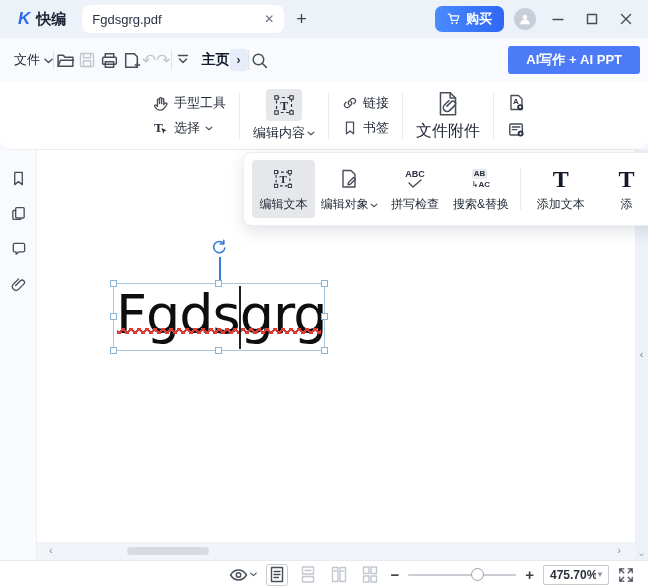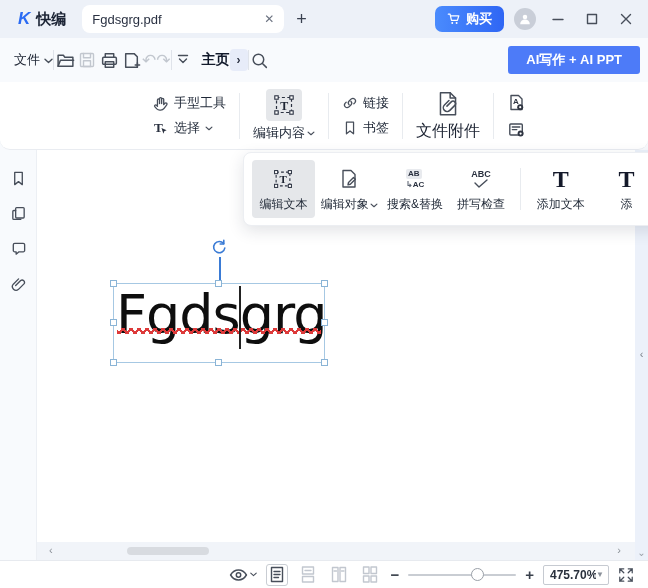--- a/index.html
+++ b/index.html
@@ -70,21 +70,21 @@
   .ep-item.active { background:#e5e7ea; }
   .ep-icon { height:28px; display:flex; align-items:center; justify-content:center; }
   .ep-label { font-size:12px; color:#1f2836; white-space:nowrap; display:flex; align-items:center; gap:1px; }
   .ep-sep { width:1px; height:42px; background:#e8ebef; margin:0 5px; flex:none; }
   .serif-t { font-family:"Liberation Serif", serif; font-weight:700; }
   .abc { font-size:9px; font-weight:700; color:#2a3140; letter-spacing:0; line-height:1; }
   .ab-box { font-size:8px; font-weight:700; color:#2a3140; background:#e8eaee; padding:0 2px; border-radius:2px; line-height:1.3; }
   .ac-line { font-size:8px; font-weight:700; color:#2a3140; line-height:1.2; }
 
   
-  .textbox { position:absolute; left:113px; top:133px; width:212px; height:80px; border:1px solid #a6c8e3;text-align:right; }
+  .textbox { position:absolute; left:113px; top:133px; width:212px; height:68px; border:1px solid #a6c8e3;text-align:right; }
   .handle { position:absolute; width:7px; height:7px; background:#fff; border:1px solid #8ab4d6; }
   .h-nw{left:-4px;top:-4px} .h-n{left:50%;margin-left:-4px;top:-4px} .h-ne{right:-4px;top:-4px}
   .h-w{left:-4px;top:50%;margin-top:-4px} .h-e{right:-4px;top:50%;margin-top:-4px}
   .h-sw{left:-4px;bottom:-4px} .h-s{left:50%;margin-left:-4px;bottom:-4px} .h-se{right:-4px;bottom:-4px}
   .rot-stem { position:absolute; left:50%; top:-27px; width:2px; height:24px; background:#3a7bd5; }
   .rot-grip { position:absolute; left:50%; margin-left:-9px; top:-45px; }
   .big-text { position:absolute; left:2px; top:-3px; font-family:"DejaVu Sans", sans-serif; font-size:54px; color:#0e0e0e;
               letter-spacing:-1px; white-space:nowrap; line-height:1.25; }
   .squiggle { position:absolute; left:3px; top:44px; width:204px; height:6px; background-repeat:repeat-x; background-size:8px 6px;
               background-image:
@@ -364,35 +364,35 @@
         </svg>
       </div>
       <span class="ep-label">
         <span>编辑对象</span>
         <svg class="chev" width="8" height="5" viewBox="0 0 9 6">
             <path d="M1 1.3l3.5 3.2L8 1.3" class="ic" stroke="#5a6270"></path>
           </svg>
       </span>
     </div>
     <div class="ep-item">
-      <div class="ep-icon" style="flex-direction:column; align-items:flex-start; gap:1px;">
-        <span class="ab-box">AB</span>
-        <span class="ac-line"><span style="color:#5a6270;">↳</span><span>AC</span></span>
-      </div>
-      <span class="ep-label">搜索&amp;替换</span>
-    </div>
-    <div class="ep-item">
       <div class="ep-icon" style="flex-direction:column;">
         <span class="abc">ABC</span>
         <svg width="16" height="10" viewBox="0 0 16 10">
             <path d="M2 4l4 4 8-7" class="ic" stroke-width="1.5"></path>
           </svg>
       </div>
       <span class="ep-label">拼写检查</span>
     </div>
+    <div class="ep-item">
+      <div class="ep-icon" style="flex-direction:column; align-items:flex-start; gap:1px;">
+        <span class="ab-box">AB</span>
+        <span class="ac-line"><span style="color:#5a6270;">↳</span><span>AC</span></span>
+      </div>
+      <span class="ep-label">搜索&amp;替换</span>
+    </div>
     <div class="ep-sep"></div>
     <div class="ep-item">
       <div class="ep-icon">
           <span class="serif-t" style="font-size:24px; color:#14192a; line-height:1;">T</span>
         </div>
       <span class="ep-label">添加文本</span>
     </div>
     <div class="ep-item">
       <div class="ep-icon">
           <span class="serif-t" style="font-size:24px; color:#14192a; line-height:1;">T</span>

